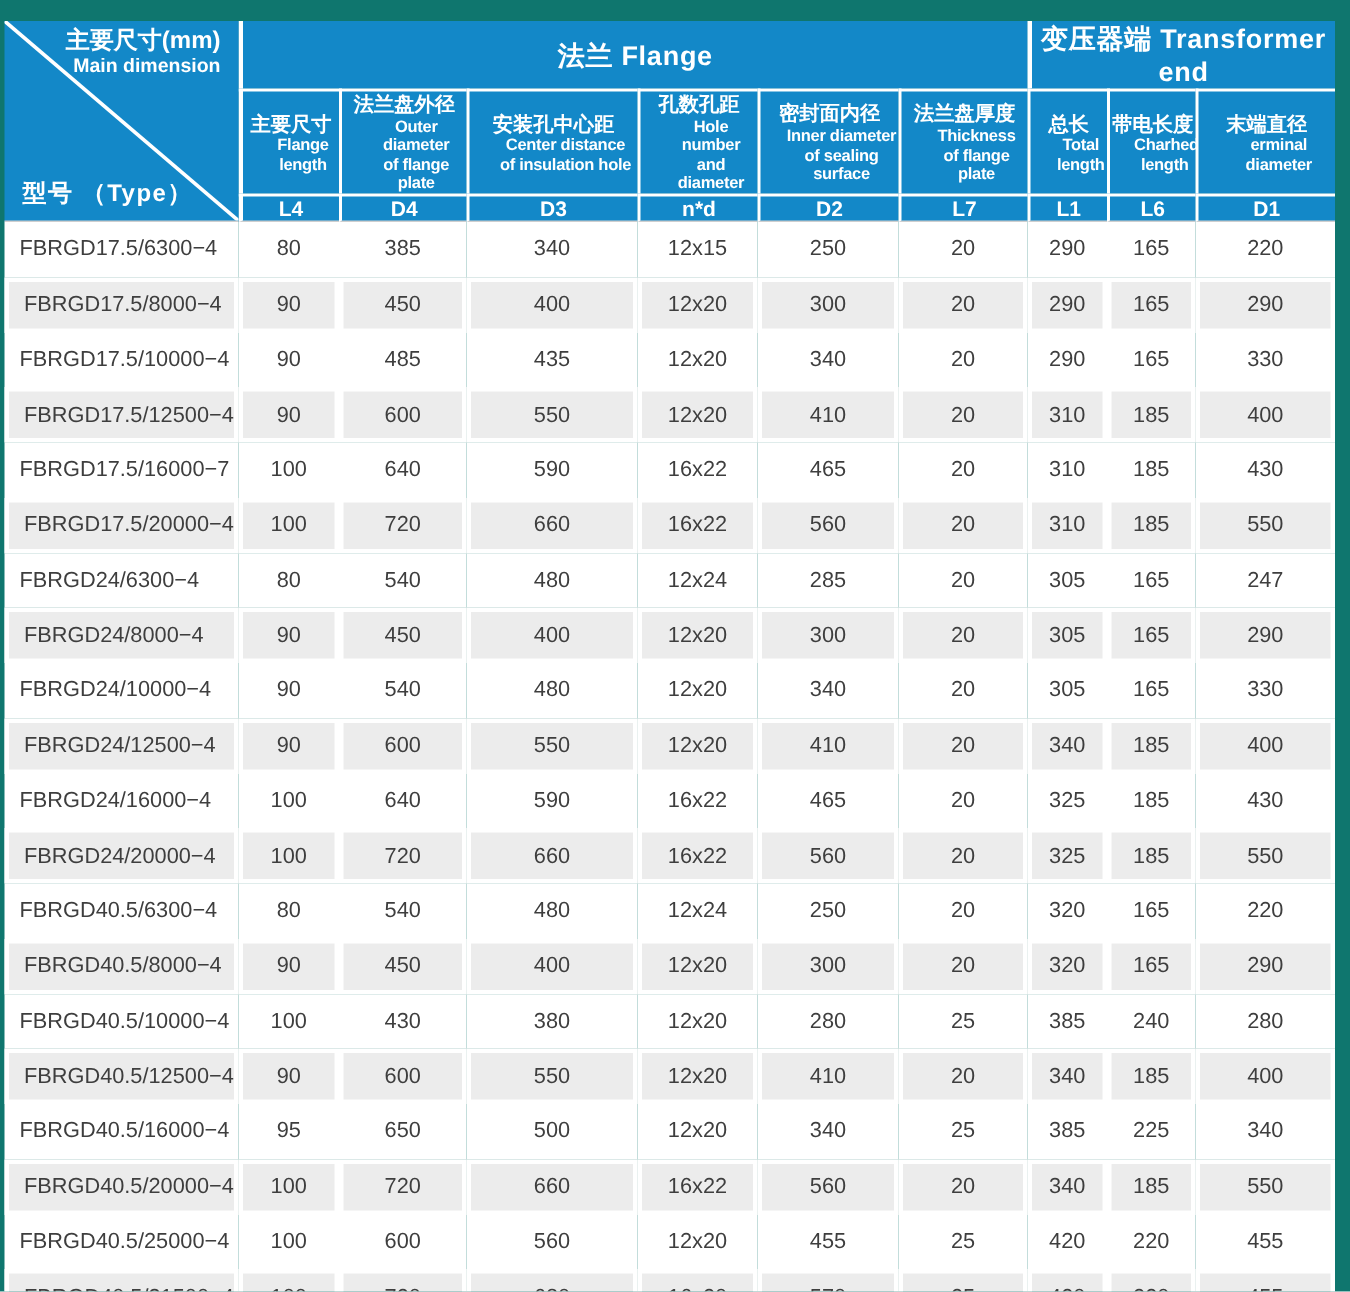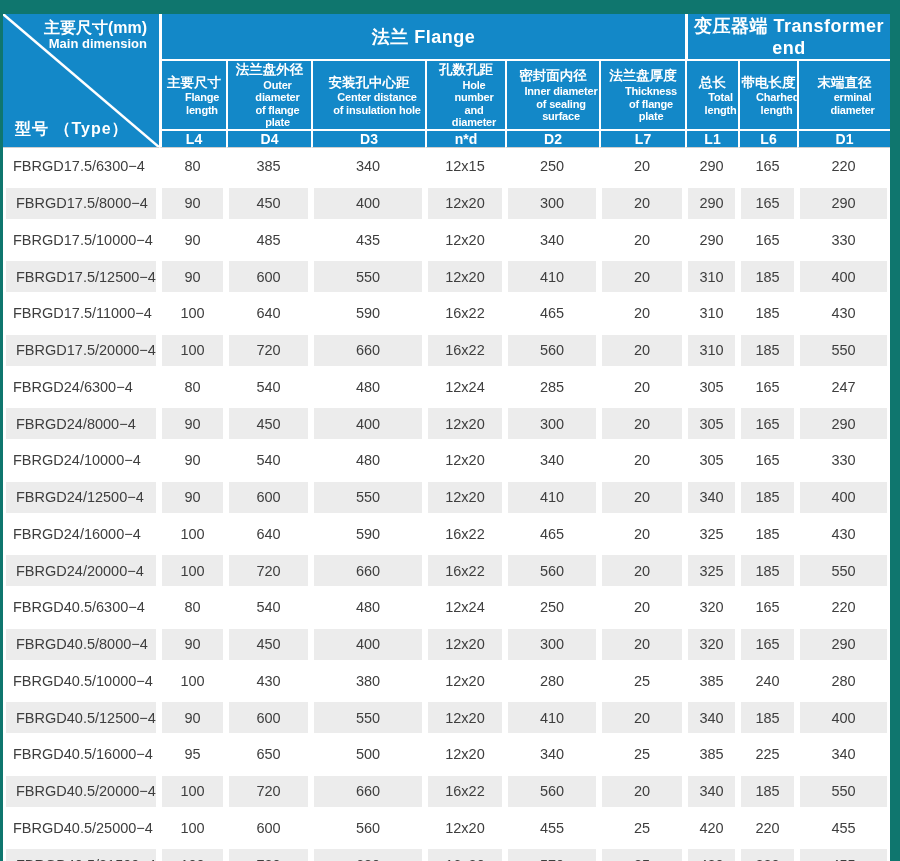--- a/index.html
+++ b/index.html
@@ -175,21 +175,21 @@
           <td>600</td>
           <td>550</td>
           <td>12x20</td>
           <td>410</td>
           <td>20</td>
           <td>310</td>
           <td>185</td>
           <td>400</td>
         </tr>
         <tr>
-          <td class="type">FBRGD17.5/11000−4</td>
+          <td class="type">FBRGD17.5/16000−7</td>
           <td>100</td>
           <td>640</td>
           <td>590</td>
           <td>16x22</td>
           <td>465</td>
           <td>20</td>
           <td>310</td>
           <td>185</td>
           <td>430</td>
         </tr>

